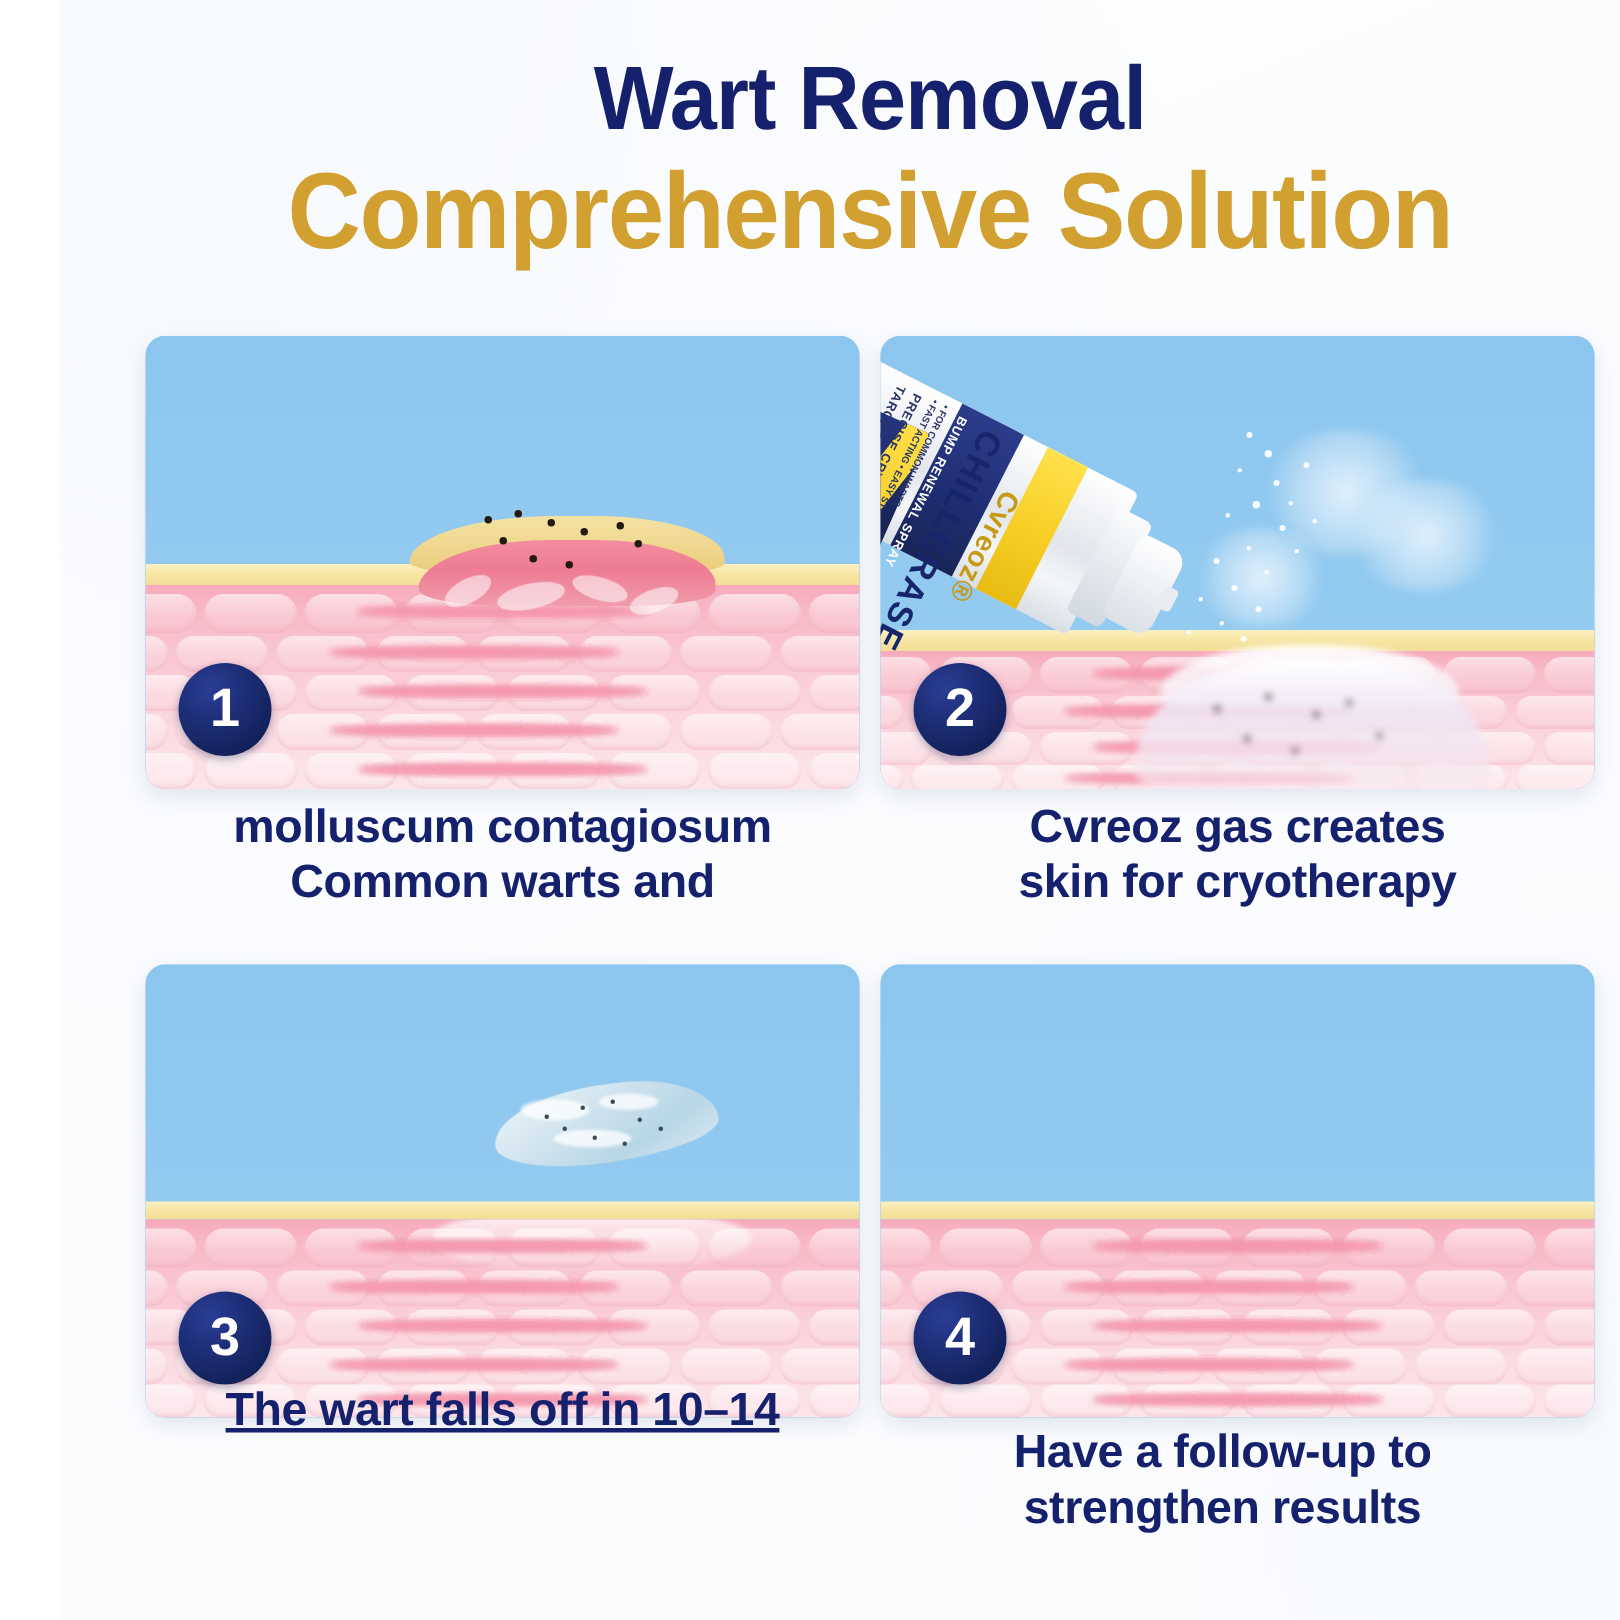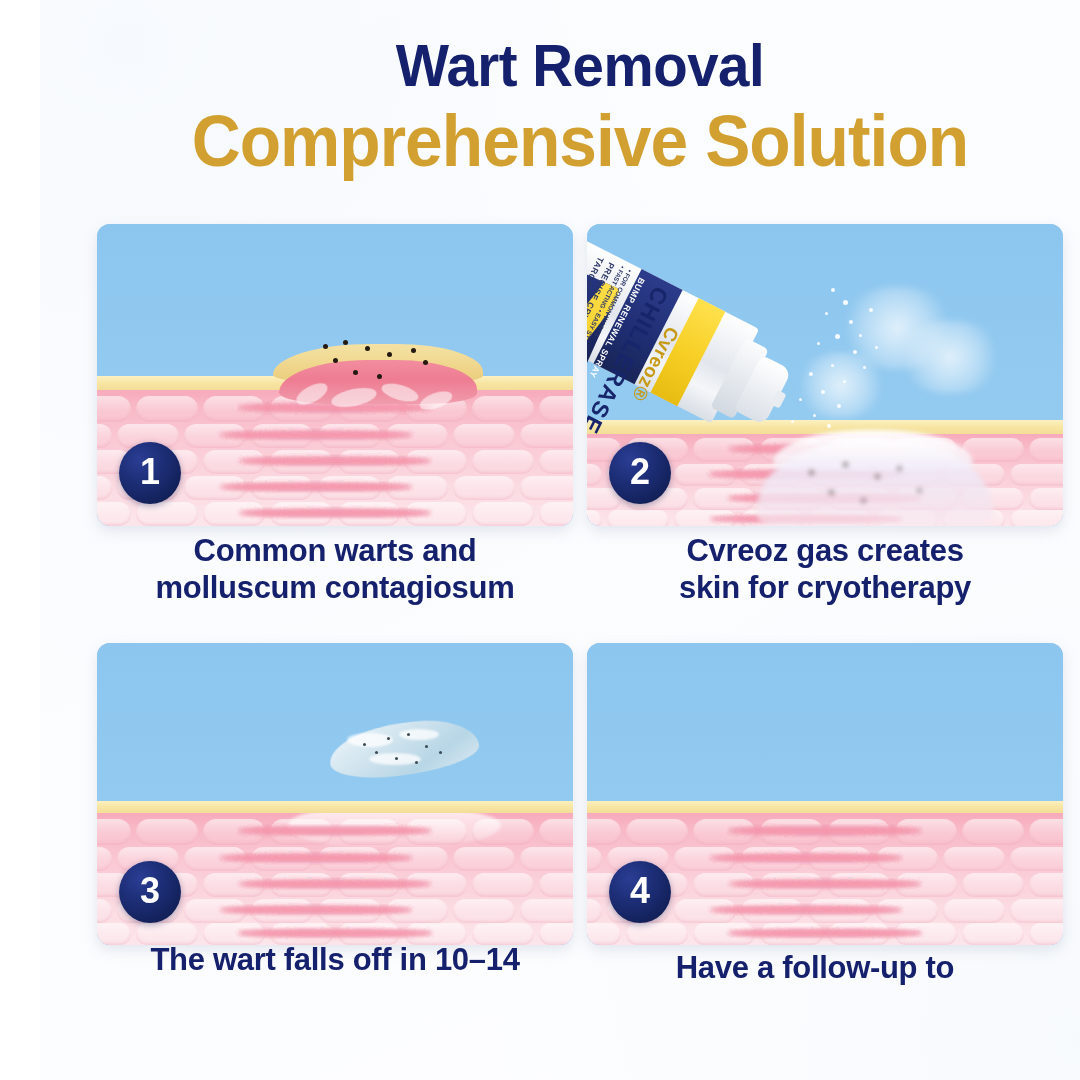--- a/index.html
+++ b/index.html
@@ -307,21 +307,21 @@
     position:absolute;
     width:476px;
     text-align:center;
     color:#16216E;
     font-size:31px; font-weight:bold;
     line-height:1.18;
     letter-spacing:-0.3px;
   }
   #cap-1 { left:57px;  top:533px; }
   #cap-2 { left:547px; top:533px; }
-  #cap-3 { left:57px;  top:942px; }
+  #cap-3 { left:57px;  top:922px;text-decoration:underline; }
   #cap-4 { left:537px; top:950px; }
 </style>
 </head>
 <body>
 
 <div id="page">
 
   <div id="title-block">
     <div id="title-line1">Wart Removal</div>
     <div id="title-line2">Comprehensive Solution</div>
@@ -952,27 +952,28 @@
           </div>
       </div>
     </div>
 
     <div class="badge">
       <span class="badge-num">4</span>
     </div>
   </div>
 
   <div class="caption" id="cap-1">
+    <div>molluscum contagiosum</div>
     <div>Common warts and</div>
-    <div>molluscum contagiosum</div>
   </div>
   <div class="caption" id="cap-2">
     <div>Cvreoz gas creates</div>
     <div>skin for cryotherapy</div>
   </div>
   <div class="caption" id="cap-3">
     <div>The wart falls off in 10–14</div>
   </div>
   <div class="caption" id="cap-4">
     <div>Have a follow-up to</div>
+    <div>strengthen results</div>
   </div>
 
 </div>
 
 </body></html>

